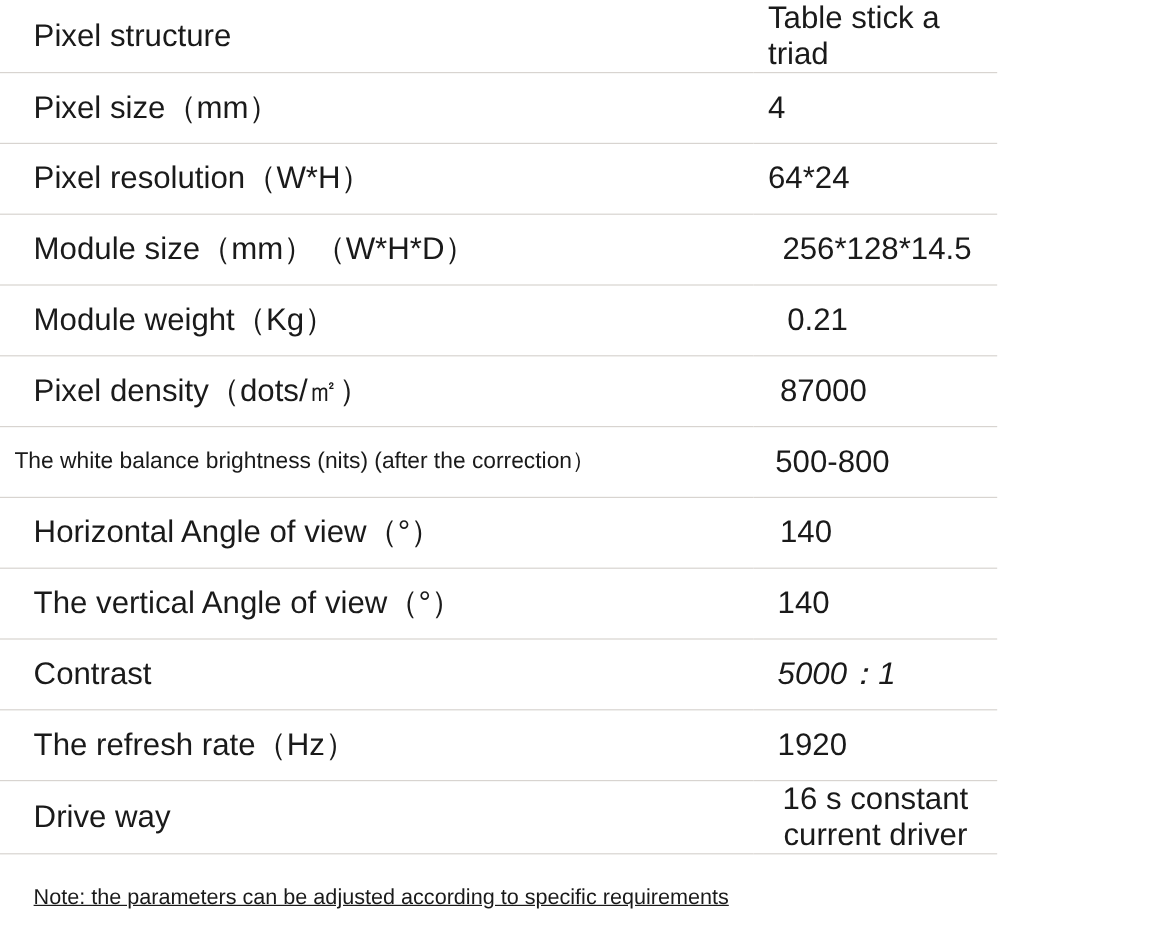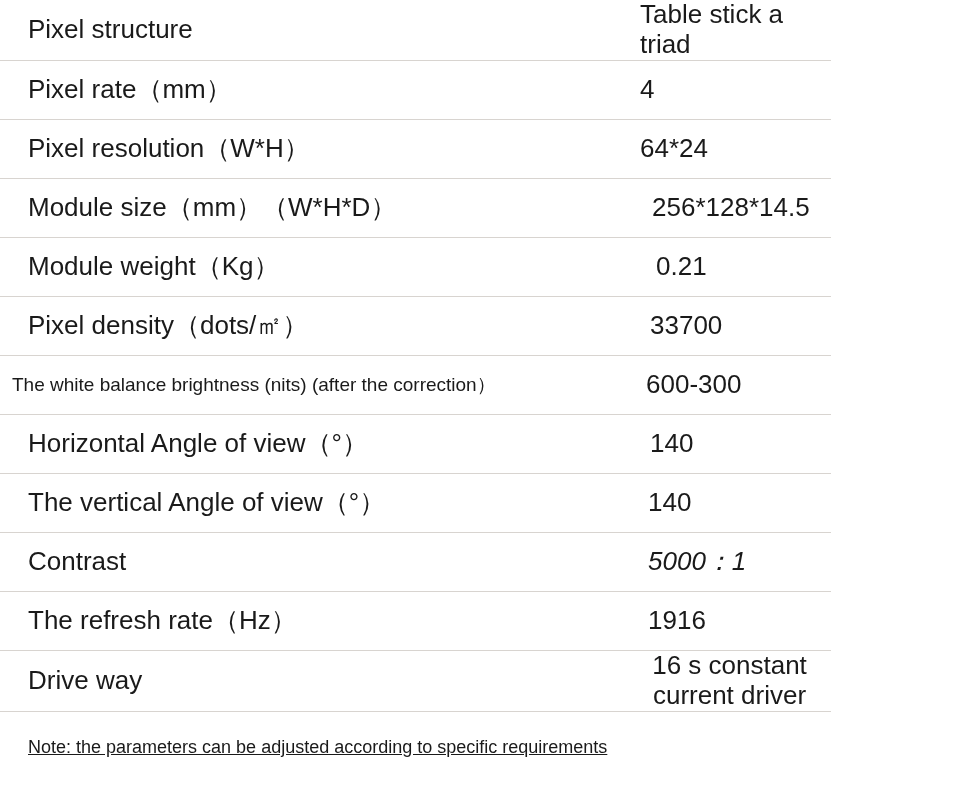--- a/index.html
+++ b/index.html
@@ -75,58 +75,58 @@
 </head>
 <body>
 
 <table class="spec-table">
   <tbody>
     <tr data-row="0">
       <td class="param">Pixel structure</td>
       <td class="value">Table stick a triad</td>
     </tr>
     <tr data-row="1">
-      <td class="param">Pixel rate（mm）</td>
+      <td class="param">Pixel size（mm）</td>
       <td class="value">4</td>
     </tr>
     <tr data-row="2">
       <td class="param">Pixel resolution（W*H）</td>
       <td class="value">64*24</td>
     </tr>
     <tr data-row="3">
       <td class="param">Module size（mm）（W*H*D）</td>
       <td class="value">256*128*14.5</td>
     </tr>
     <tr data-row="4">
       <td class="param">Module weight（Kg）</td>
       <td class="value">0.21</td>
     </tr>
     <tr data-row="5">
       <td class="param">Pixel density（dots/㎡）</td>
-      <td class="value">33700</td>
+      <td class="value">87000</td>
     </tr>
     <tr data-row="6">
       <td class="param">The white balance brightness (nits) (after the correction）</td>
-      <td class="value">600-300</td>
+      <td class="value">500-800</td>
     </tr>
     <tr data-row="7">
       <td class="param">Horizontal Angle of view（°）</td>
       <td class="value">140</td>
     </tr>
     <tr data-row="8">
       <td class="param">The vertical Angle of view（°）</td>
       <td class="value">140</td>
     </tr>
     <tr data-row="9">
       <td class="param">Contrast</td>
       <td class="value">5000：1</td>
     </tr>
     <tr data-row="10">
       <td class="param">The refresh rate（Hz）</td>
-      <td class="value">1916</td>
+      <td class="value">1920</td>
     </tr>
     <tr data-row="11">
       <td class="param">Drive way</td>
       <td class="value">16 s constant current driver</td>
     </tr>
     <tr class="note-row">
       <td colspan="2">Note: the parameters can be adjusted according to specific requirements</td>
     </tr>
   </tbody>
 </table>

